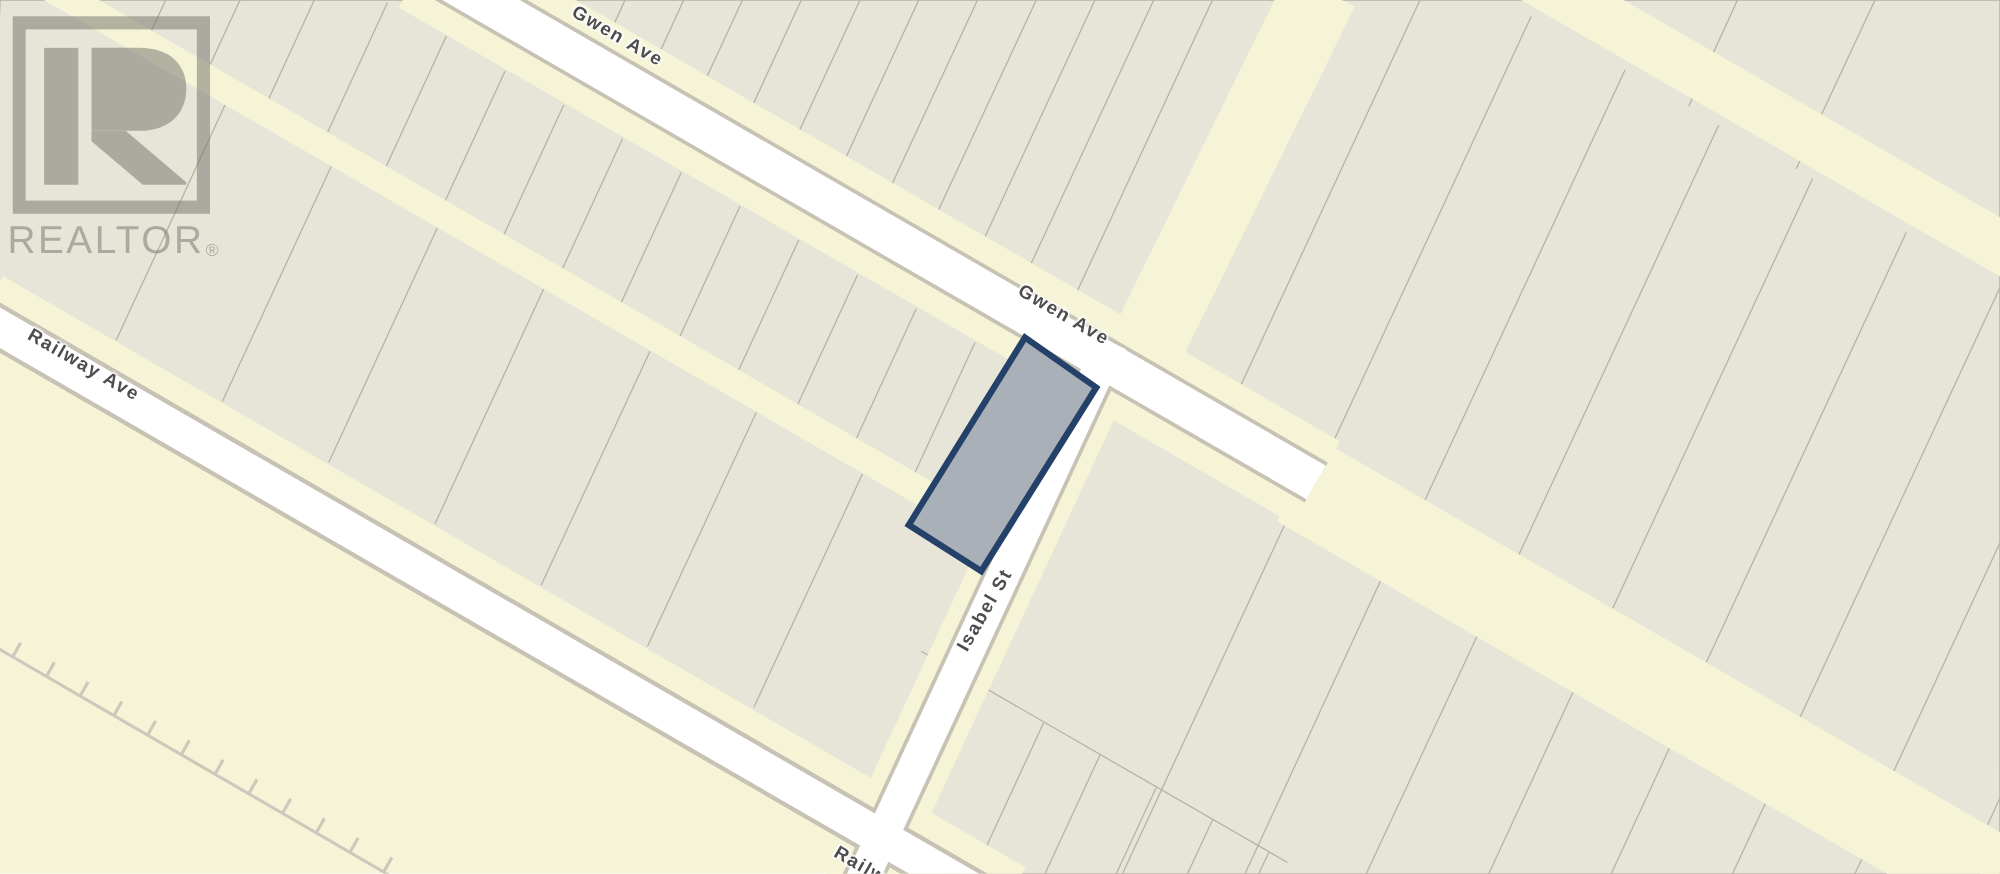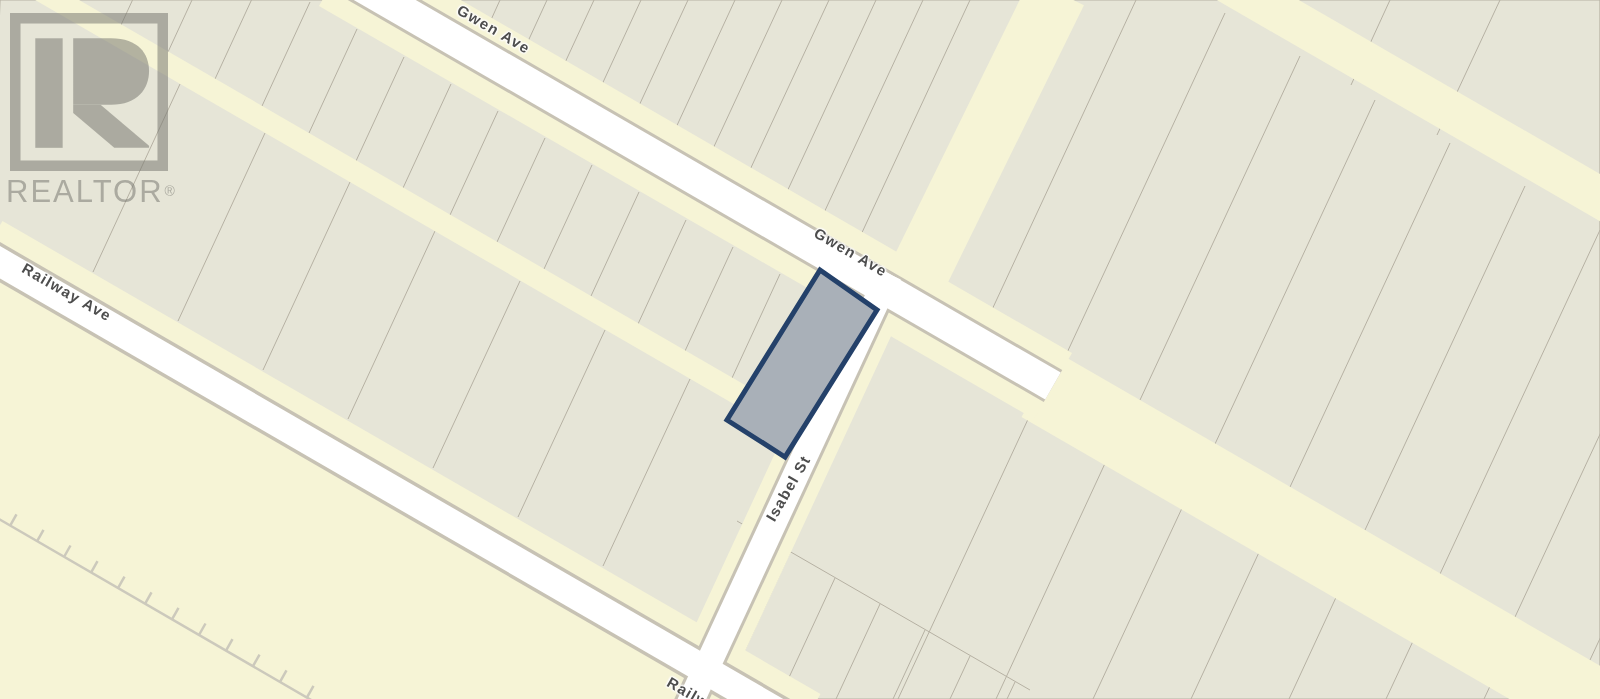--- a/index.html
+++ b/index.html
@@ -24,21 +24,21 @@
       1px -1px 2px #ffffff, -1px 1px 2px #ffffff;
   }
   
   #watermark{
     position:absolute;left:6px;top:8px;width:190px;height:210px;
     opacity:0.52;color:#76766f;
   }
   #wm-box{position:absolute;left:4px;top:4px;width:158px;height:160px;}
   #wm-text-row{
     position:absolute;left:0px;top:168px;
-    display:flex;align-items:center;
+    display:flex;align-items:flex-end;
   }
   #wm-brand{
     font-size:31px;font-weight:400;letter-spacing:2px;
     color:currentColor;line-height:1;
   }
   #wm-reg{font-size:14px;line-height:1;margin-left:1px;margin-top:-1px;}
 </style>
 </head>
 <body>
 

